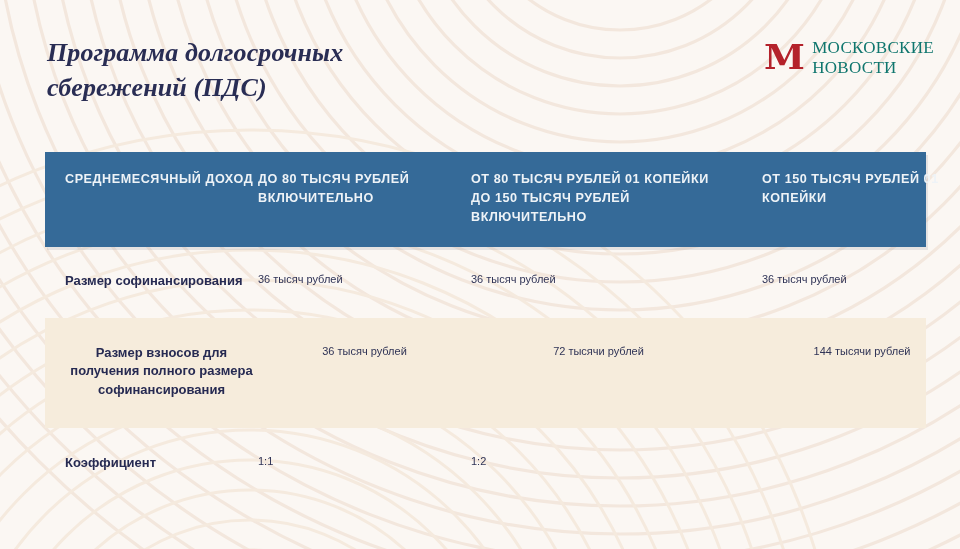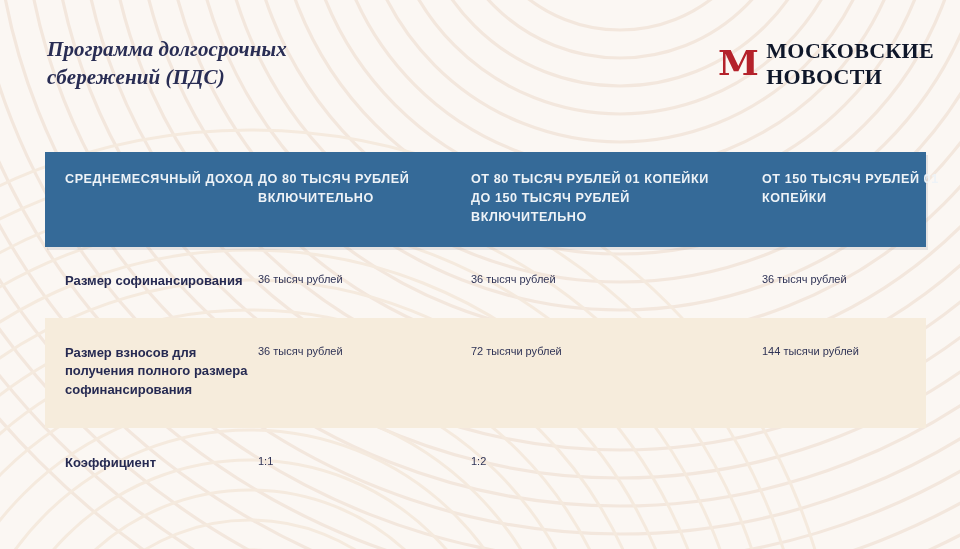--- a/index.html
+++ b/index.html
@@ -34,21 +34,21 @@
 
   
   .title {
     position: absolute;
     left: 47px;
     top: 36px;
     width: 520px;
     font-family: "Liberation Serif", "DejaVu Serif", serif;
     font-style: italic;
     font-weight: bold;
-    font-size: 21px;
+    font-size: 26px;
     line-height: 1.33;
     letter-spacing: 0.1px;
     color: #292d54;
   }
   .title .line { display: block; }
 
   .logo {
     position: absolute;
     right: 26px;
     top: 38px;
@@ -62,26 +62,25 @@
     font-size: 33px;
     line-height: 1;
     color: #b4222b;
     letter-spacing: -1px;
     transform: scaleX(1.12);
     transform-origin: left center;
     padding-right: 4px;
   }
   .logo-text {
     font-family: "Liberation Serif", "DejaVu Serif", serif;
-    font-size: 22px;
+    font-size: 17px;
     line-height: 1.17;
     letter-spacing: 0.3px;
-    color: #0f172a;
+    color: #0f766e;
     text-transform: uppercase;
-    font-weight: bold;
   }
   .logo-text span { display: block; }
 
   
   .table {
     position: absolute;
     left: 45px;
     top: 152px;
     width: 881px;
   }
@@ -126,21 +125,21 @@
     font-size: 13px;
     line-height: 1.45;
   }
   .body-row .value {
     color: #2f3356;
     font-size: 11px;
     line-height: 1.45;
   }
 
   .r-cofin { padding-top: 25px; padding-bottom: 27px; }
-  .r-vznos { padding-bottom: 28px; }
+  .r-vznos { padding-bottom: 28px; text-align: center; }
   .r-coef  { padding-top: 26px; padding-bottom: 20px; }
 </style>
 </head>
 <body>
 
 <svg id="bg-waves" viewBox="0 0 960 549" preserveAspectRatio="none" aria-hidden="true">
   <rect x="0" y="0" width="960" height="549" fill="#fbf7f3"></rect>
   <g fill="none" stroke="#f3e7dd" stroke-width="3.2">
     <circle cx="620" cy="-120" r="150"></circle>
     <circle cx="620" cy="-120" r="178"></circle>

